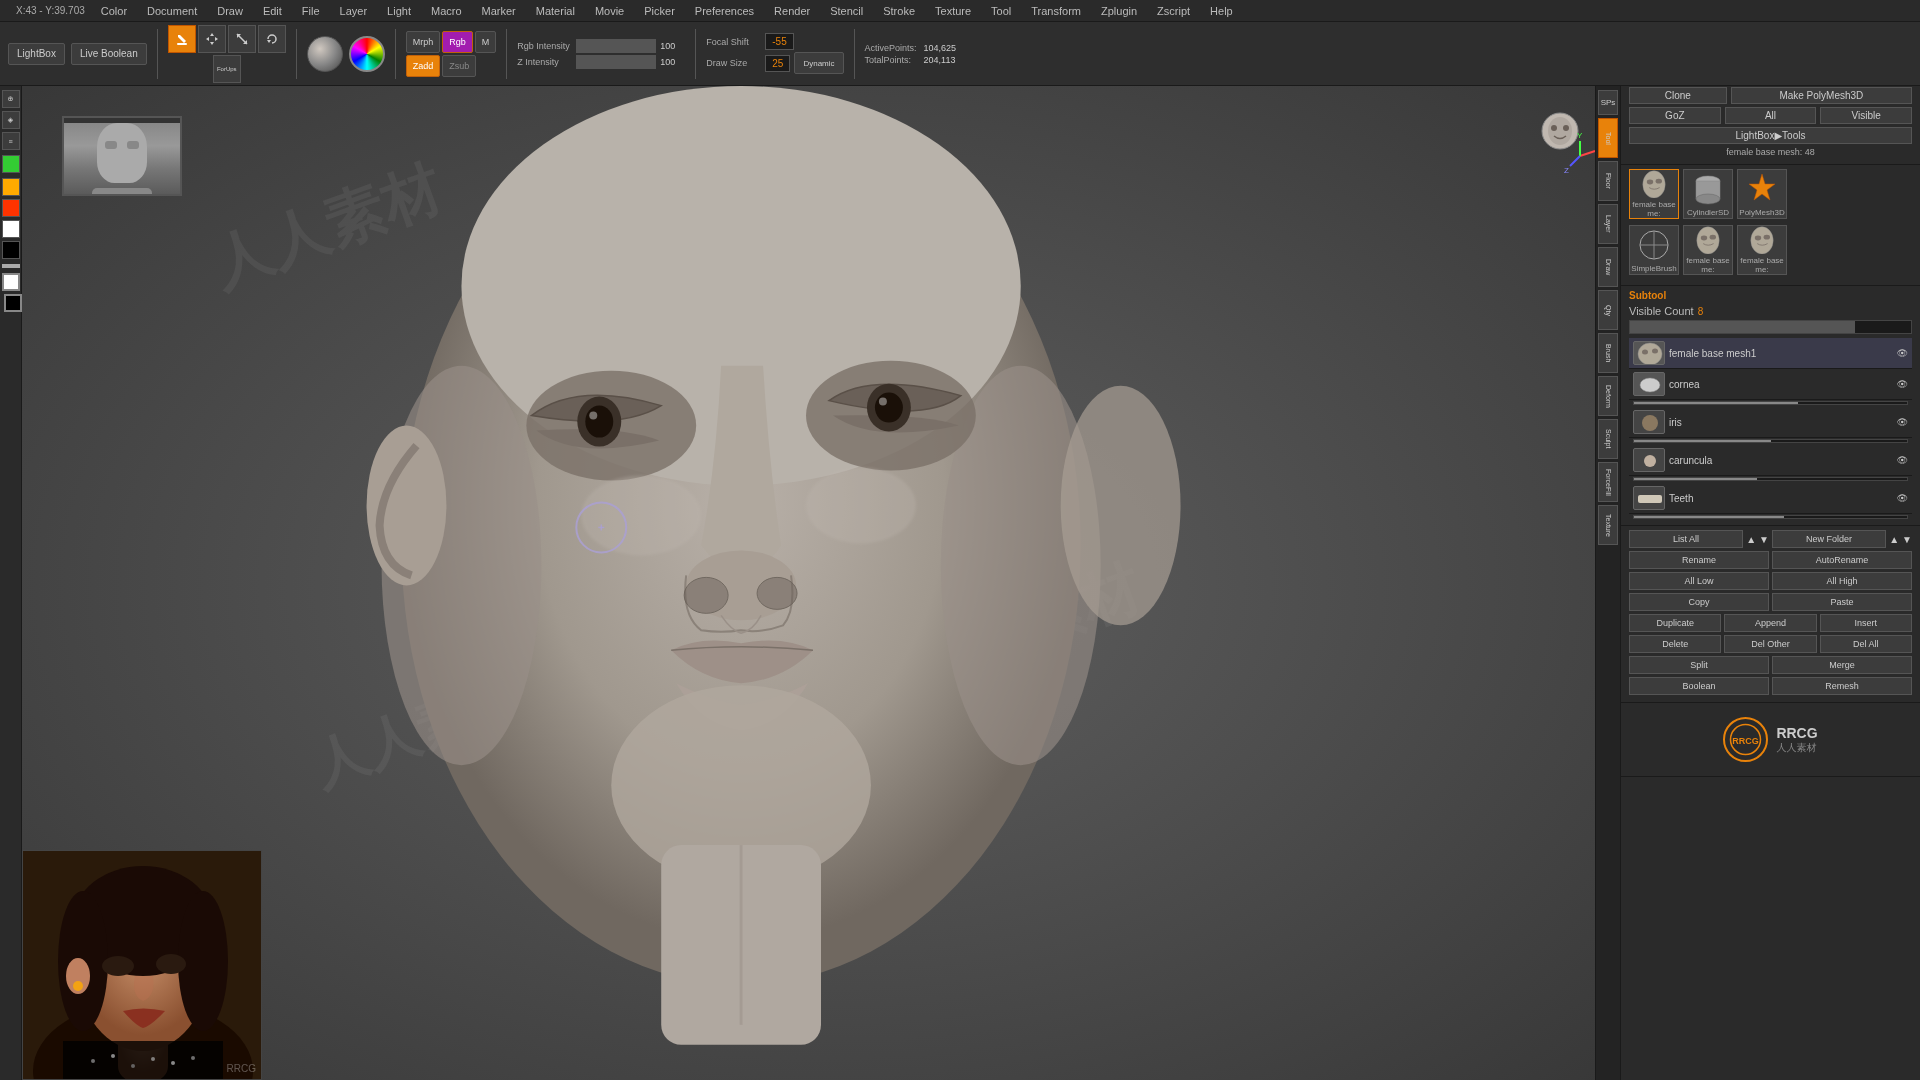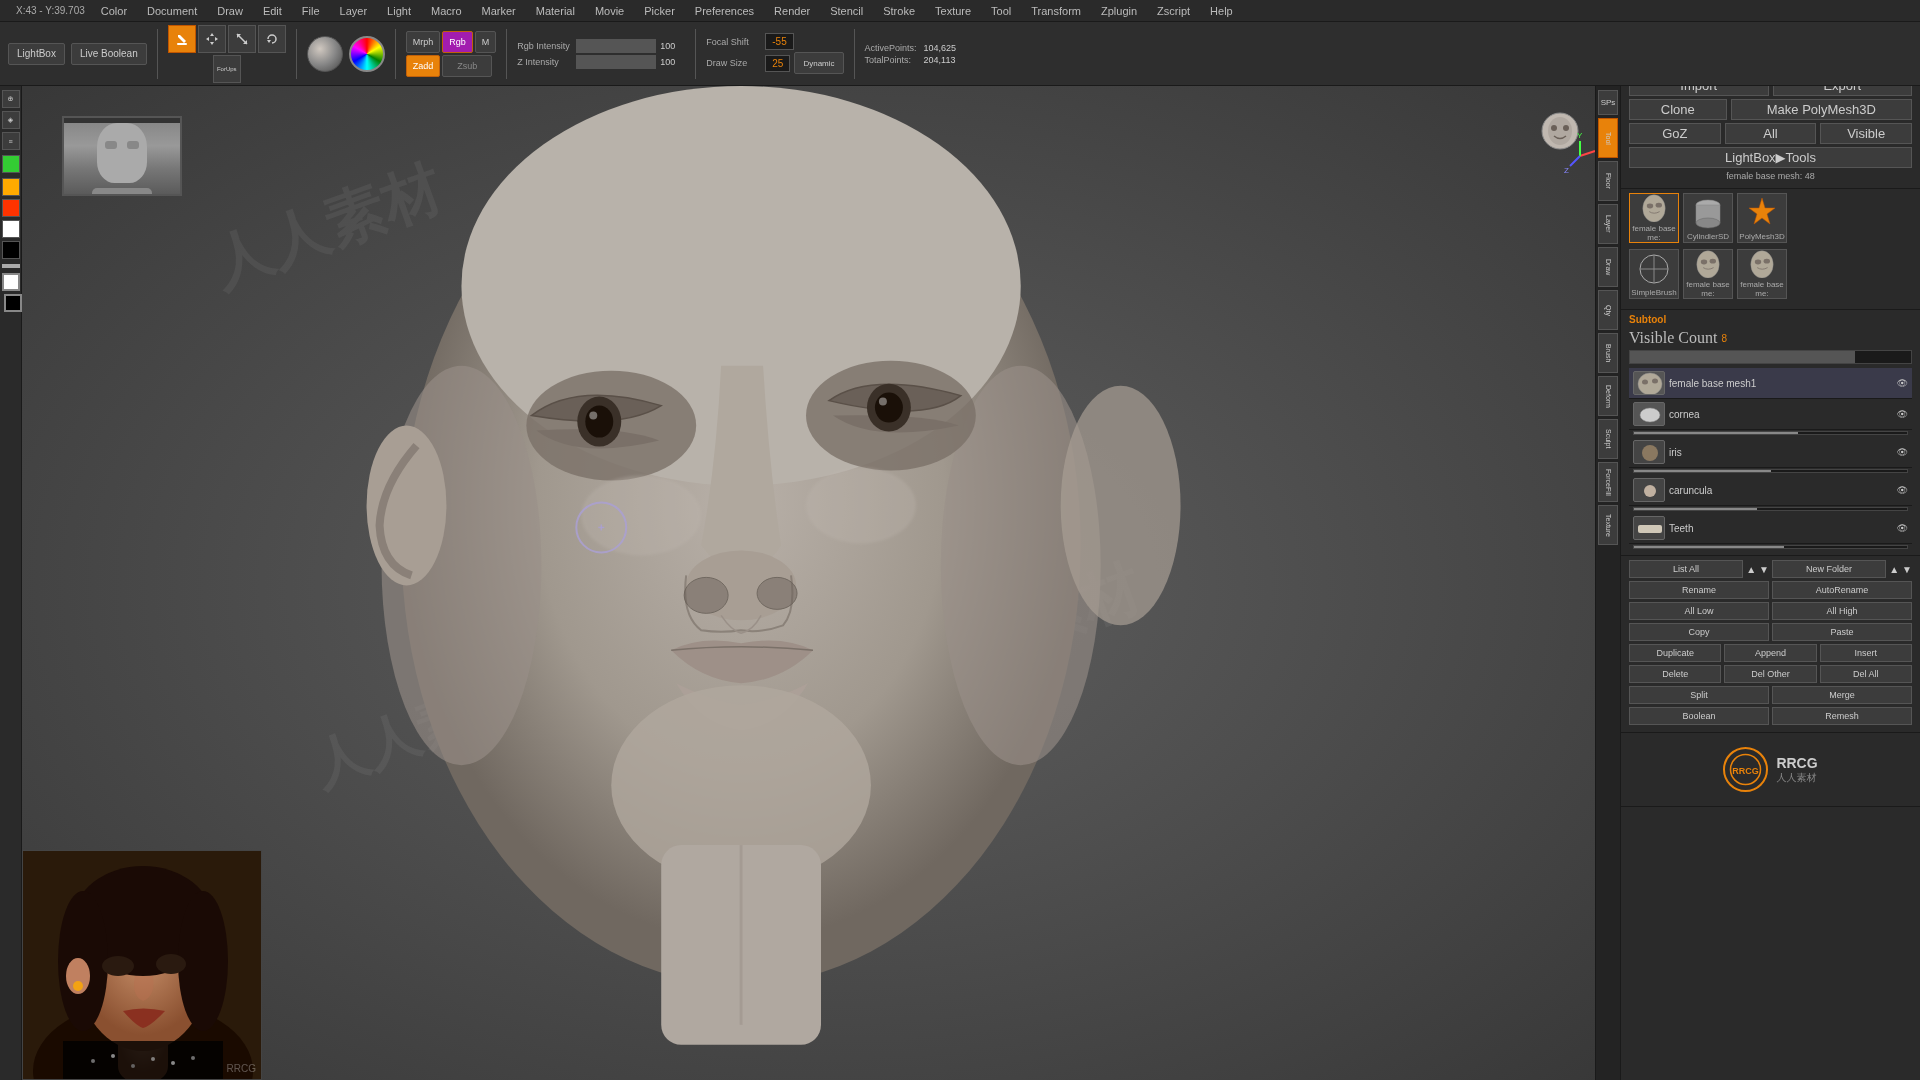--- a/index.html
+++ b/index.html
@@ -300,30 +300,29 @@
       display: flex;
       align-items: center;
       gap: 4px;
       margin-bottom: 3px;
     }
     .panel-btn {
       background: #3c3c3c;
       border: 1px solid #555;
       color: #ccc;
       padding: 2px 6px;
-      font-size: 13px;
+      font-size: 10px;
       cursor: pointer;
       flex: 1;
       text-align: center;
     }
     .panel-btn.wide { flex: 2; }
     .panel-text {
-      font-size: 16px;
+      font-size: 11px;
       color: #bbb;
-      font-family: Liberation Serif, serif;
     }
     .panel-value {
       font-size: 10px;
       color: #e8820a;
     }
 
     
     .tool-thumb-row {
       display: flex;
       gap: 4px;
@@ -487,21 +486,21 @@
   <div class="divider-v"></div>
 
   <div style="display:flex;flex-direction:column;gap:2px;">
     <div style="display:flex;gap:2px;">
       <button class="toolbar-btn" style="font-size:9px;padding:1px 6px;">Mrph</button>
       <button class="toolbar-btn orange" style="font-size:9px;padding:1px 6px;background:#a21caf;color:#fff;">Rgb</button>
       <button class="toolbar-btn" style="font-size:9px;padding:1px 6px;">M</button>
     </div>
     <div style="display:flex;gap:2px;">
       <button class="toolbar-btn orange" style="font-size:9px;padding:1px 6px;">Zadd</button>
-      <button class="toolbar-btn" style="font-size:9px;padding:1px 14px;color:#888;">Zsub</button>
+      <button class="toolbar-btn" style="font-size:9px;padding:1px 6px;color:#888;">Zsub</button>
     </div>
   </div>
 
   <div class="divider-v"></div>
 
   <div class="param-group">
     <div class="param-row">
       <span class="param-label">Rgb Intensity</span>
       <div class="param-slider">
         <div class="param-slider-fill" style="width:100%"></div>

